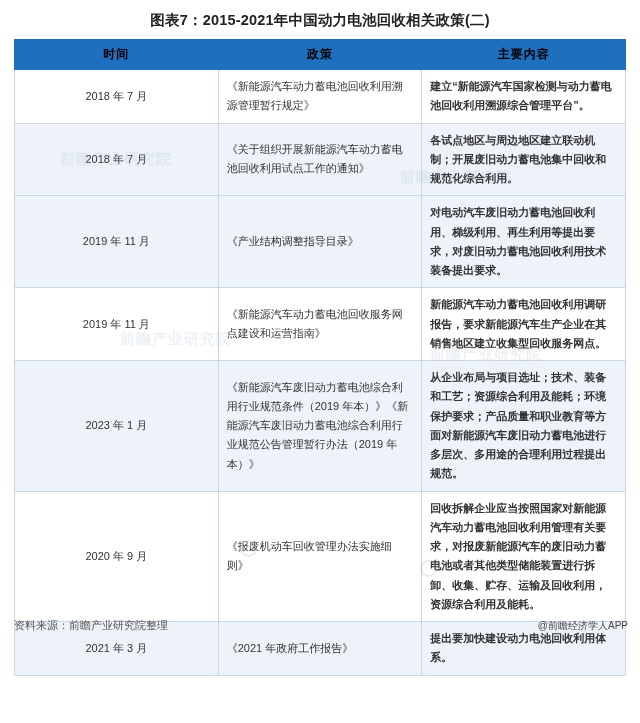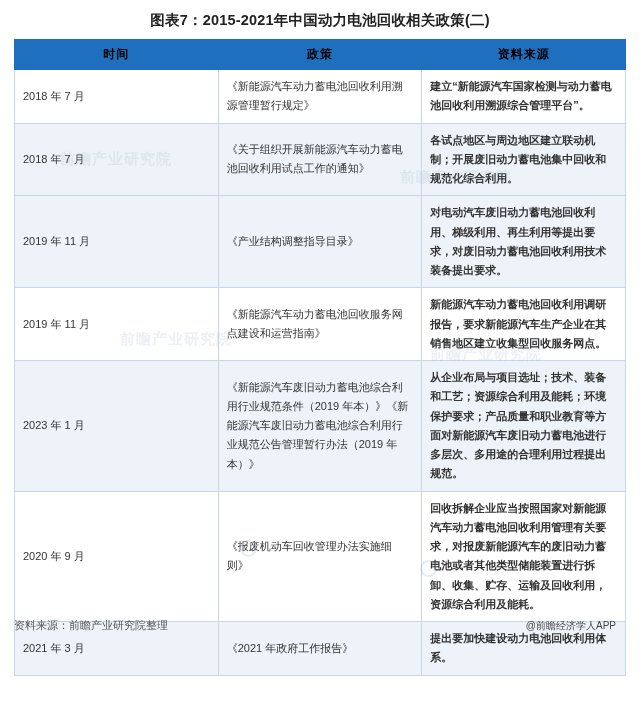--- a/index.html
+++ b/index.html
@@ -47,20 +47,21 @@
   }
   table.policy-table td {
     border: 1px solid #c9d6e5;
     padding: 7px 8px;
     vertical-align: middle;
     line-height: 1.75;
     color: #333;
   }
   td.col-time {
     width: 88px;
+    text-align: center;
     font-size: 11px;
   }
   td.col-policy {
     width: 176px;
     text-align: left;
     font-size: 11px;
   }
   td.col-content {
     width: 348px;
     text-align: left;
@@ -69,21 +70,21 @@
   }
   tr.row-even td {
     background: #ffffff;
   }
   tr.row-odd td {
     background: #eef3f9;
   }
   .footer {
     position: absolute;
     left: 14px;
-    right: 24px;
+    right: 12px;
     bottom: 8px;
     display: flex;
     justify-content: space-between;
     align-items: center;
     font-size: 11px;
     color: #555;
   }
   .footer-right {
     color: #444;
     font-size: 10px;
@@ -122,21 +123,21 @@
 
 <div class="page">
 
   <div class="title">图表7：2015-2021年中国动力电池回收相关政策(二)</div>
 
   <table class="policy-table">
     <thead>
       <tr>
         <th class="col-time">时间</th>
         <th class="col-policy">政策</th>
-        <th class="col-content">资料来源</th>
+        <th class="col-content">主要内容</th>
       </tr>
     </thead>
     <tbody>
       <tr class="row-even">
         <td class="col-time">2018 年 7 月</td>
         <td class="col-policy">《新能源汽车动力蓄电池回收利用溯源管理暂行规定》</td>
         <td class="col-content">建立“新能源汽车国家检测与动力蓄电池回收利用溯源综合管理平台”。</td>
       </tr>
       <tr class="row-odd">
         <td class="col-time">2018 年 7 月</td>

